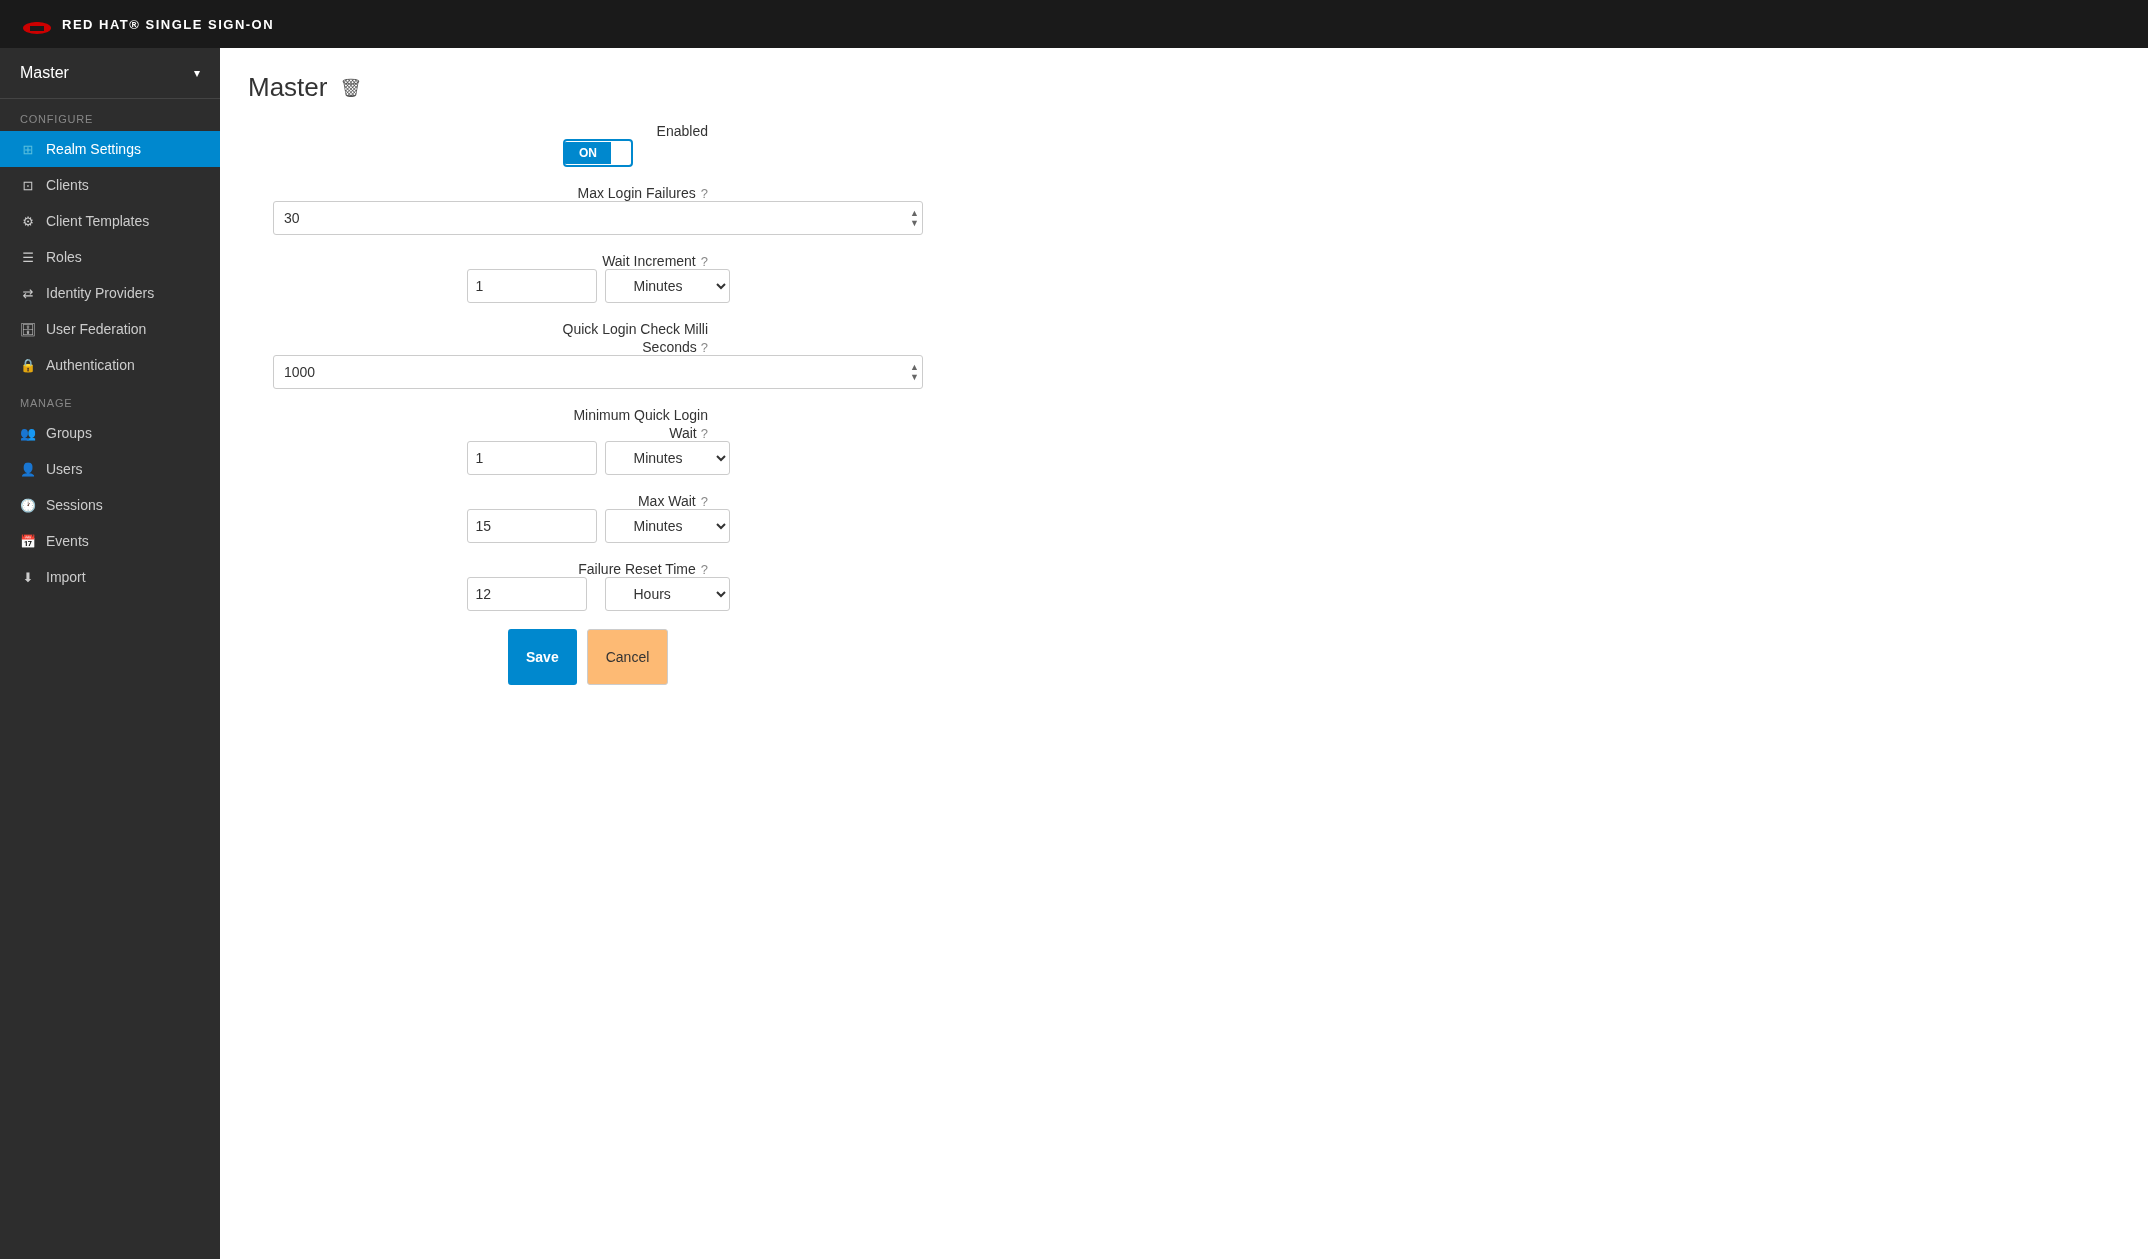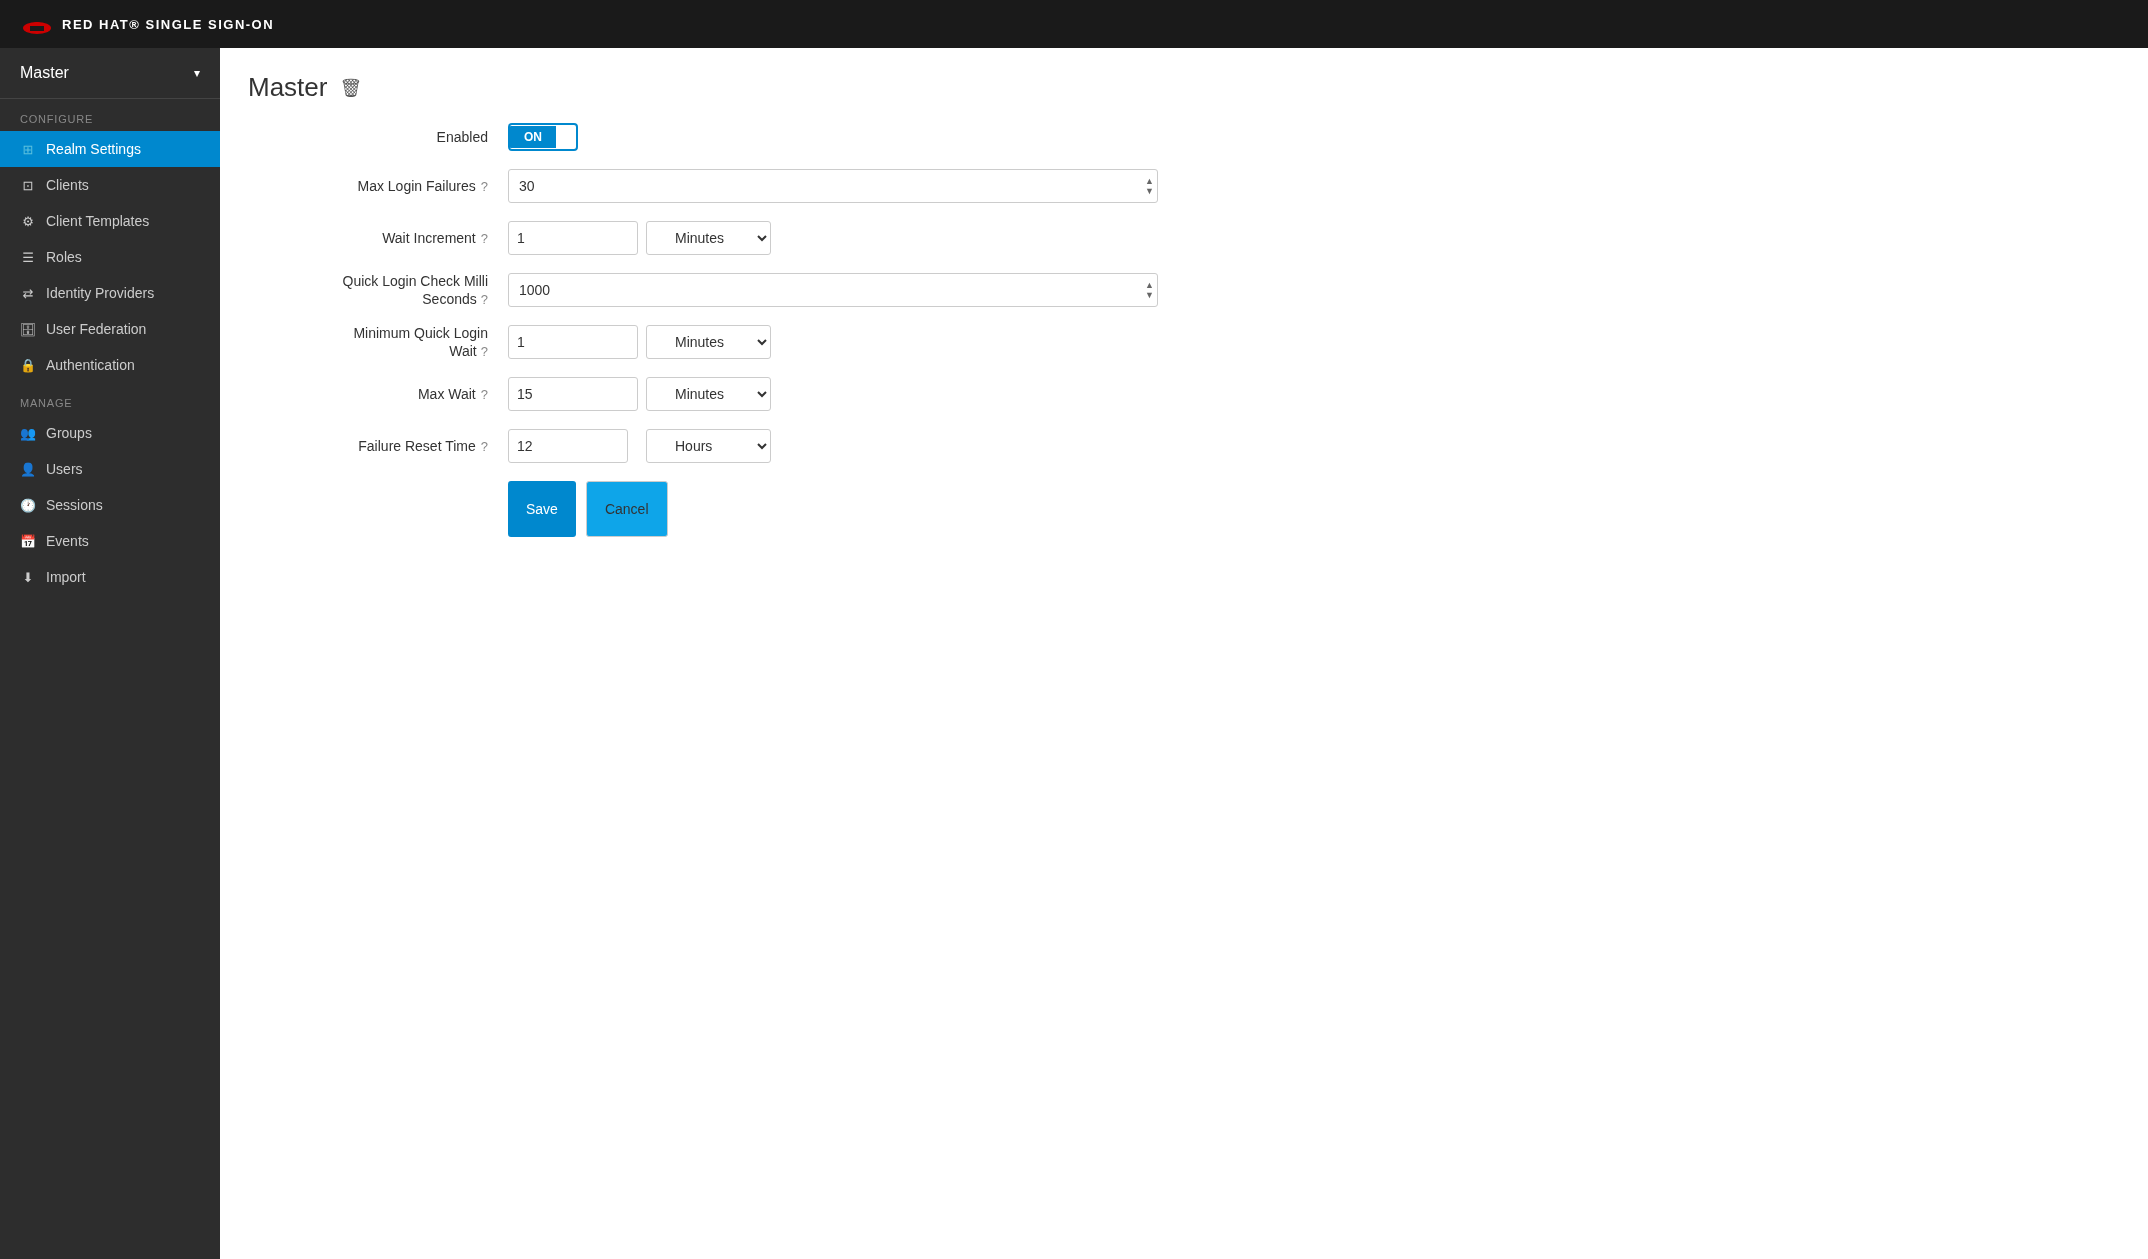--- a/index.html
+++ b/index.html
@@ -153,20 +153,21 @@
       border-bottom-color: #0088ce;
       font-weight: 500;
     }
 
     
     .form-container { max-width: 700px; }
     .form-row {
       display: flex;
       align-items: center;
       margin-bottom: 18px;
+      flex-direction: column;
     }
     .form-label {
       width: 260px;
       text-align: right;
       padding-right: 20px;
       color: #333;
       font-size: 14px;
       display: flex;
       align-items: center;
       justify-content: flex-end;
@@ -274,24 +275,24 @@
 
     
     .btn-save {
       background: #0088ce;
       color: white;
       border: none;
       border-radius: 3px;
       padding: 20px 18px;
       font-size: 14px;
       cursor: pointer;
-      font-weight: 400;
+      font-weight: 700;
     }
     .btn-cancel {
-      background: #0ea5e9;
+      background: #fdba74;
       color: #333;
       border: 1px solid #ccc;
       border-radius: 3px;
       padding: 8px 18px;
       font-size: 14px;
       cursor: pointer;
     }
 
     .form-buttons { display: flex; gap: 10px; padding-left: 260px; margin-top: 10px; }
 

